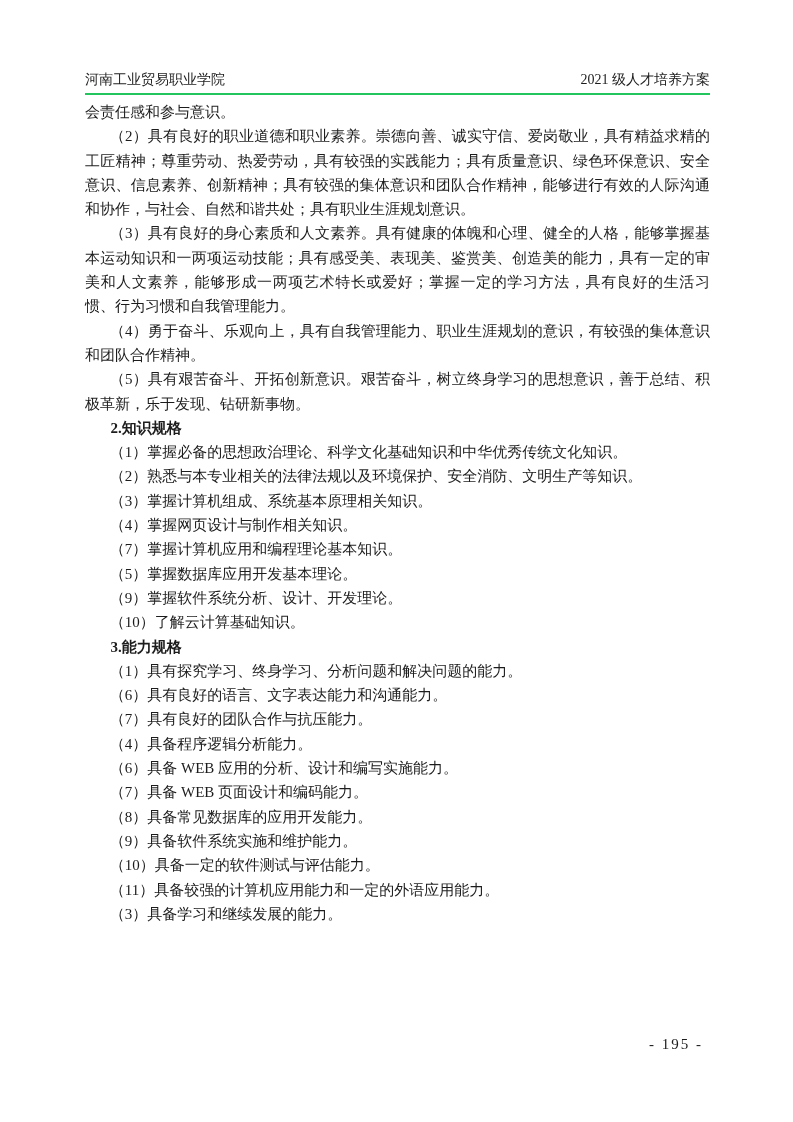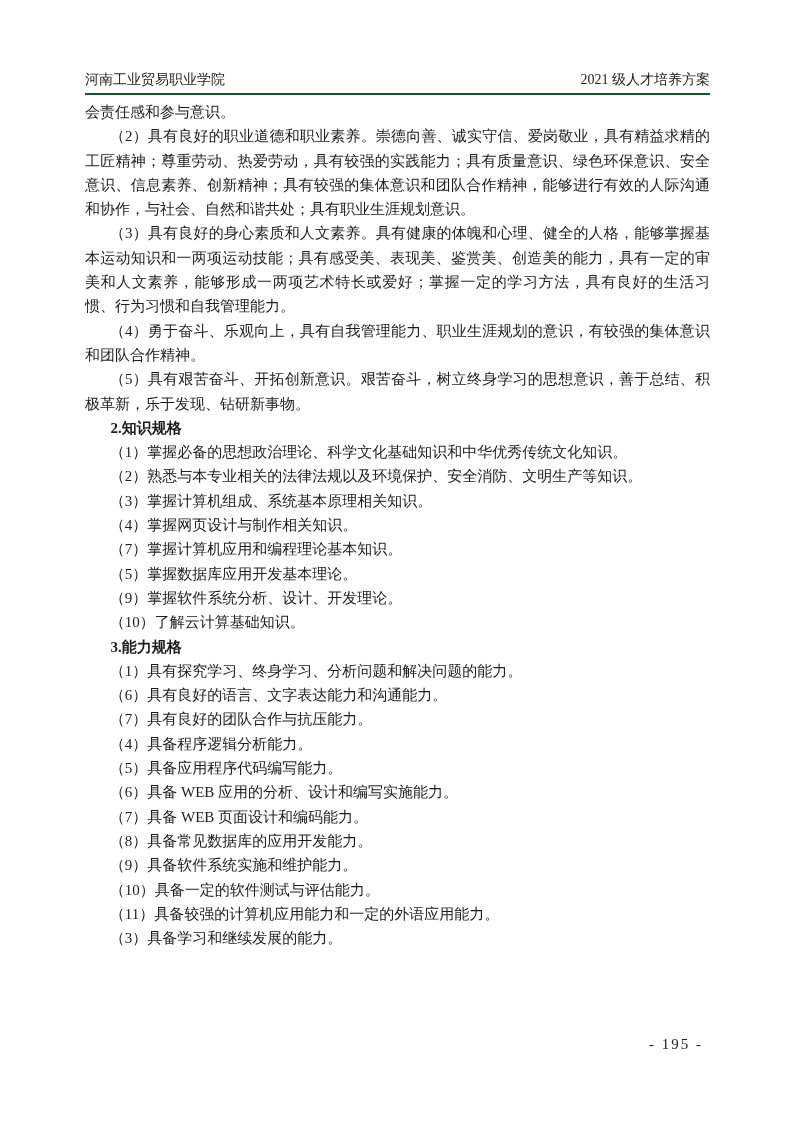--- a/index.html
+++ b/index.html
@@ -21,21 +21,21 @@
     position: absolute;
     left: 85px;
     right: 83px;
     top: 71px;
     display: flex;
     justify-content: space-between;
     align-items: flex-end;
     font-size: 14px;
     line-height: 18px;
     padding-bottom: 4px;
-    border-bottom: 2px solid #14532d;
+    border-bottom: 2px solid #22c55e;
   }
   .page-body {
     position: absolute;
     left: 85px;
     right: 83px;
     top: 100px;
     font-size: 15px;
     line-height: 24.3px;
     text-align: justify;
   }
@@ -94,21 +94,20 @@
     <p class="list-item">（7）掌握计算机应用和编程理论基本知识。</p>
     <p class="list-item">（5）掌握数据库应用开发基本理论。</p>
     <p class="list-item">（9）掌握软件系统分析、设计、开发理论。</p>
     <p class="list-item">（10）了解云计算基础知识。</p>
 
     <h3 class="sec-heading">3.能力规格</h3>
     <p class="list-item">（1）具有探究学习、终身学习、分析问题和解决问题的能力。</p>
     <p class="list-item">（6）具有良好的语言、文字表达能力和沟通能力。</p>
     <p class="list-item">（7）具有良好的团队合作与抗压能力。</p>
     <p class="list-item">（4）具备程序逻辑分析能力。</p>
-    <p class="list-item">（5）具备应用程序代码编写能力。</p>
     <p class="list-item">（6）具备 WEB 应用的分析、设计和编写实施能力。</p>
     <p class="list-item">（7）具备 WEB 页面设计和编码能力。</p>
     <p class="list-item">（8）具备常见数据库的应用开发能力。</p>
     <p class="list-item">（9）具备软件系统实施和维护能力。</p>
     <p class="list-item">（10）具备一定的软件测试与评估能力。</p>
     <p class="list-item">（11）具备较强的计算机应用能力和一定的外语应用能力。</p>
     <p class="list-item">（3）具备学习和继续发展的能力。</p>
   </main>
 
   <footer class="page-footer">

